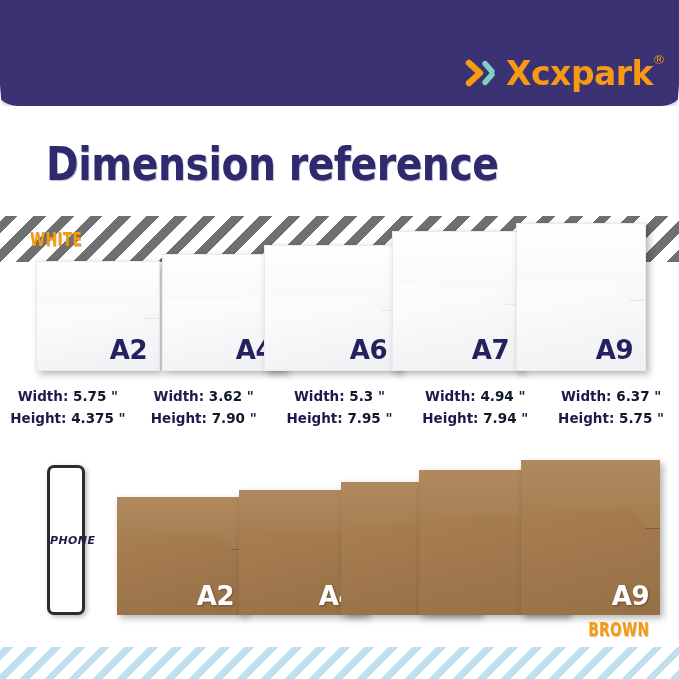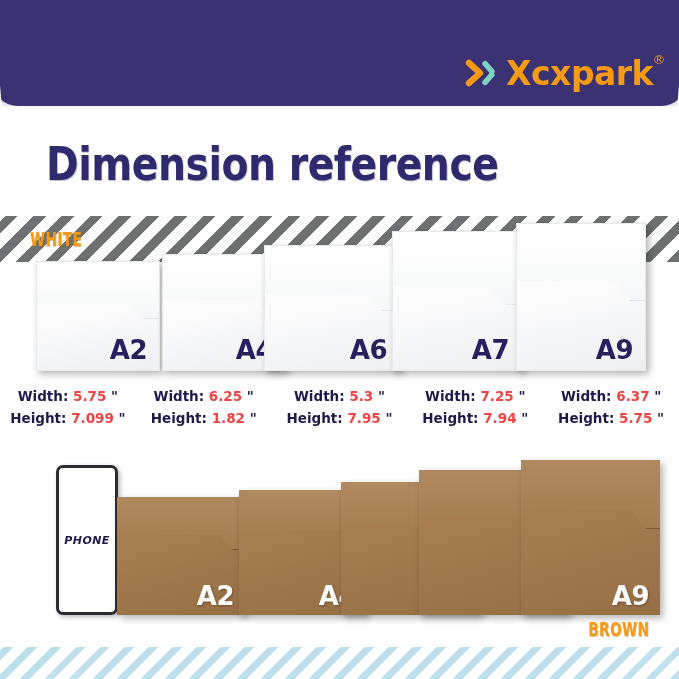--- a/index.html
+++ b/index.html
@@ -162,36 +162,36 @@
   .dim-cell {
     flex: 1 1 0;
     text-align: center;
     font-size: 13.5px;
     font-weight: bold;
     line-height: 1.62;
     color: #1d1b4b;
     font-family: "DejaVu Sans", sans-serif;
     white-space: nowrap;
   }
-  .dim-cell .num { color: #ef4444; }
+  .dim-cell .num { color: #0f172a; }
   .dim-cell .unit { color: #1d1b4b; }
 
   
   .brown-row {
     position: absolute;
     left: 0;
     top: 455px;
     width: 679px;
     height: 160px;
   }
   .phone {
     position: absolute;
-    left: 56px;
+    left: 47px;
     bottom: 0;
-    width: 62px;
+    width: 38px;
     height: 150px;
     background: #ffffff;
     border: 3px solid #2b2b31;
     border-radius: 7px;
     box-shadow: 2px 2px 5px rgba(0,0,0,0.28);
     box-sizing: border-box;
   }
   .phone-text {
     position: absolute;
     left: 0;
@@ -282,52 +282,52 @@
 
 <div class="dims-row">
   <div class="dim-cell">
     <div>
       <span>Width:</span>
       <span class="num">5.75</span>
       <span class="unit">"</span>
     </div>
     <div>
       <span>Height:</span>
-      <span class="num">7.099</span>
-      <span class="unit">"</span>
-    </div>
-  </div>
-  <div class="dim-cell">
-    <div>
-      <span>Width:</span>
-      <span class="num">6.25</span>
-      <span class="unit">"</span>
-    </div>
-    <div>
-      <span>Height:</span>
-      <span class="num">1.82</span>
+      <span class="num">4.375</span>
+      <span class="unit">"</span>
+    </div>
+  </div>
+  <div class="dim-cell">
+    <div>
+      <span>Width:</span>
+      <span class="num">3.62</span>
+      <span class="unit">"</span>
+    </div>
+    <div>
+      <span>Height:</span>
+      <span class="num">7.90</span>
       <span class="unit">"</span>
     </div>
   </div>
   <div class="dim-cell">
     <div>
       <span>Width:</span>
       <span class="num">5.3</span>
       <span class="unit">"</span>
     </div>
     <div>
       <span>Height:</span>
       <span class="num">7.95</span>
       <span class="unit">"</span>
     </div>
   </div>
   <div class="dim-cell">
     <div>
       <span>Width:</span>
-      <span class="num">7.25</span>
+      <span class="num">4.94</span>
       <span class="unit">"</span>
     </div>
     <div>
       <span>Height:</span>
       <span class="num">7.94</span>
       <span class="unit">"</span>
     </div>
   </div>
   <div class="dim-cell">
     <div>

